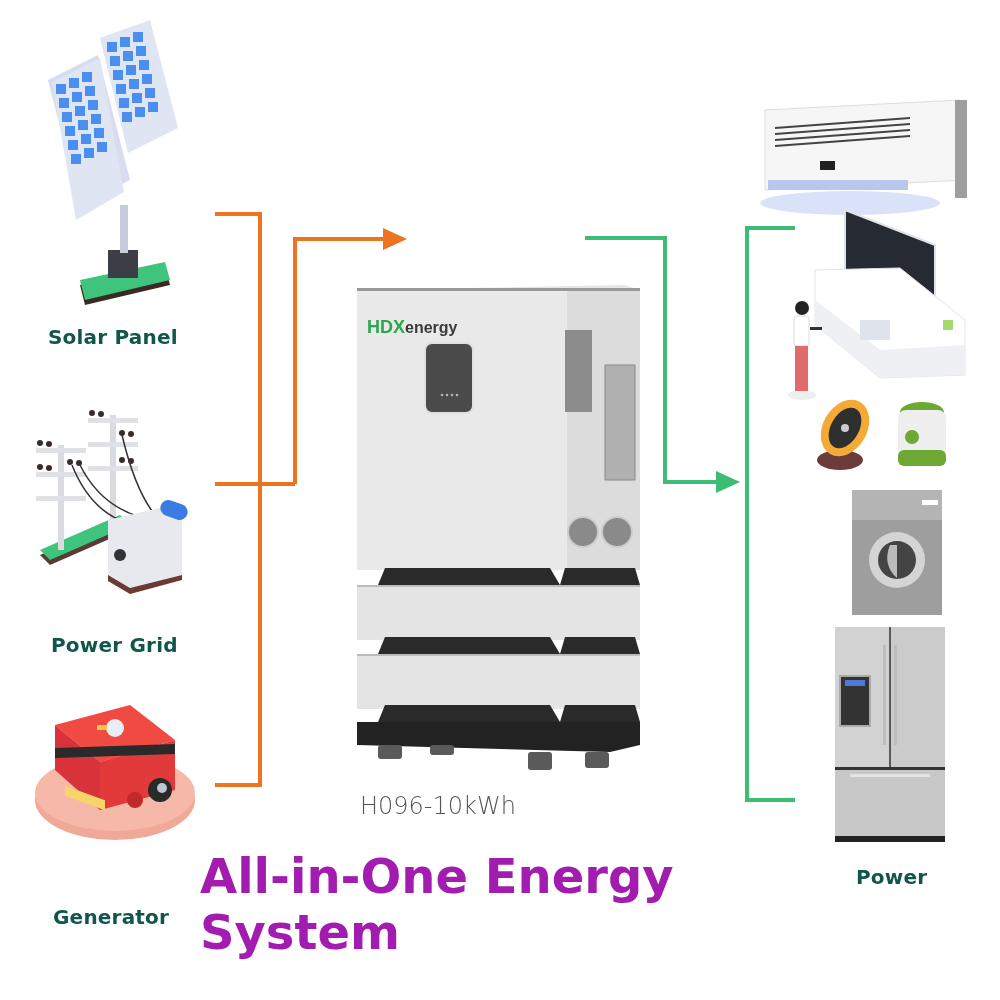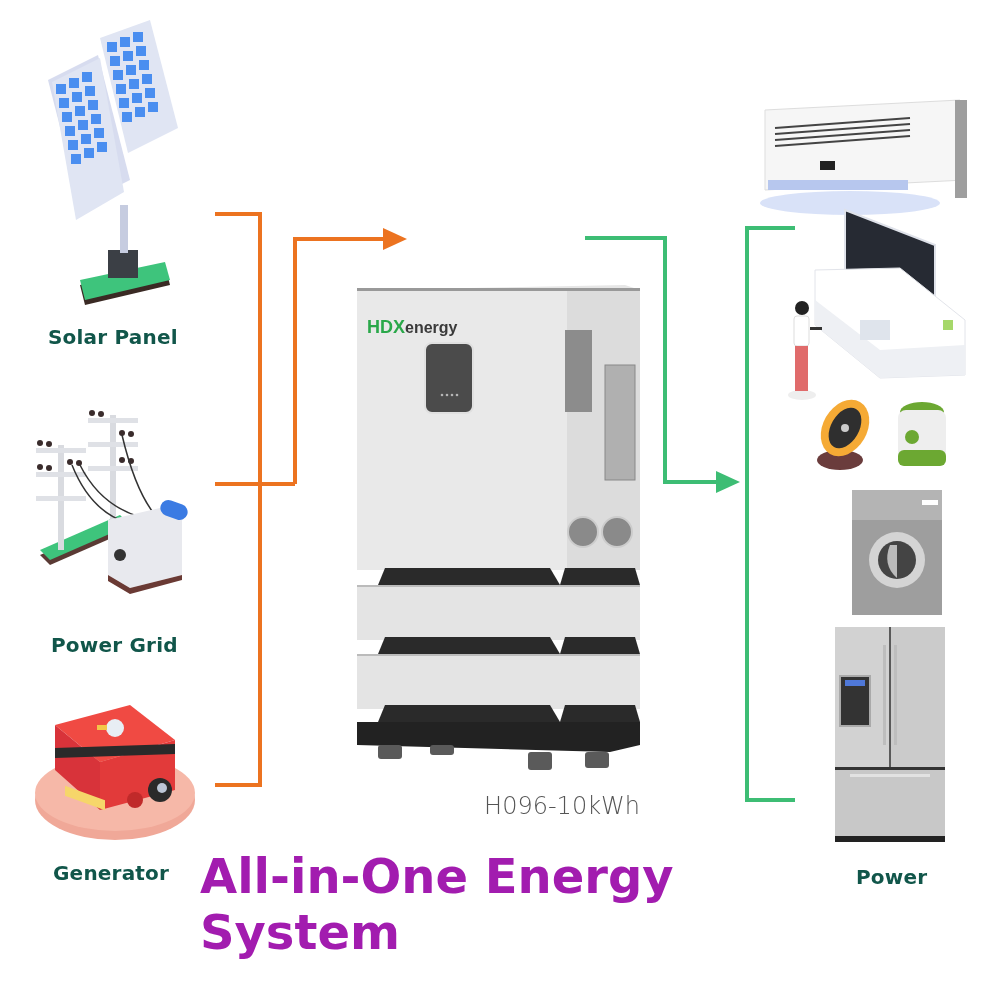--- a/index.html
+++ b/index.html
@@ -1,19 +1,19 @@
 <!DOCTYPE html>
 <html><head>
 <meta charset="utf-8">
 <style>
   html,body{margin:0;padding:0;background:#ffffff;}
   body{width:1000px;height:1000px;position:relative;overflow:hidden;font-family:"DejaVu Sans","Liberation Sans",sans-serif;}
   .abs{position:absolute;text-align:center;}
   .label{position:absolute;font-weight:bold;color:#11564a;font-size:20px;letter-spacing:0.2px;white-space:nowrap;}
-  .model{position:absolute;left:360px;top:792px;width:280px;text-align:right;font-size:24px;color:#555;font-weight:300;font-family:"DejaVu Sans",sans-serif;}
+  .model{position:absolute;left:360px;top:792px;width:280px;text-align:left;font-size:24px;color:#555;font-weight:300;font-family:"DejaVu Sans",sans-serif;}
   .title{position:absolute;left:200px;top:848px;width:600px;font-size:48px;font-weight:bold;color:#a21caf;}
   svg{position:absolute;left:0;top:0;}
 </style>
 </head>
 <body>
 
 <svg width="1000" height="1000">
 
   <g stroke="#ec7320" stroke-width="4" fill="none">
     <polyline points="215,214 260,214 260,785 215,785"></polyline>
@@ -231,18 +231,18 @@
     <rect x="835" y="836" width="110" height="6" fill="#222"></rect>
   </g>
 </svg>
 
 <div class="abs" style="left:367px;top:317px;font-weight:bold;font-size:16px;font-family:'Liberation Sans',sans-serif;">
   <span style="color:#2aa84a;font-size:18px;">HDX</span><span style="color:#3a3a3a;">energy</span>
 </div>
 
 <div class="label" style="left:48px;top:325px;">Solar Panel</div>
 <div class="label" style="left:51px;top:613px;margin-top:20px;">Power Grid</div>
-<div class="label" style="left:53px;top:861px;">Generator</div>
+<div class="label" style="left:53px;top:905px;">Generator</div>
 
 <div class="model">H096-10kWh</div>
 <div class="title">All-in-One Energy System</div>
 
 <div class="label" style="left:856px;top:865px;">Power</div>
 
 </body></html>

